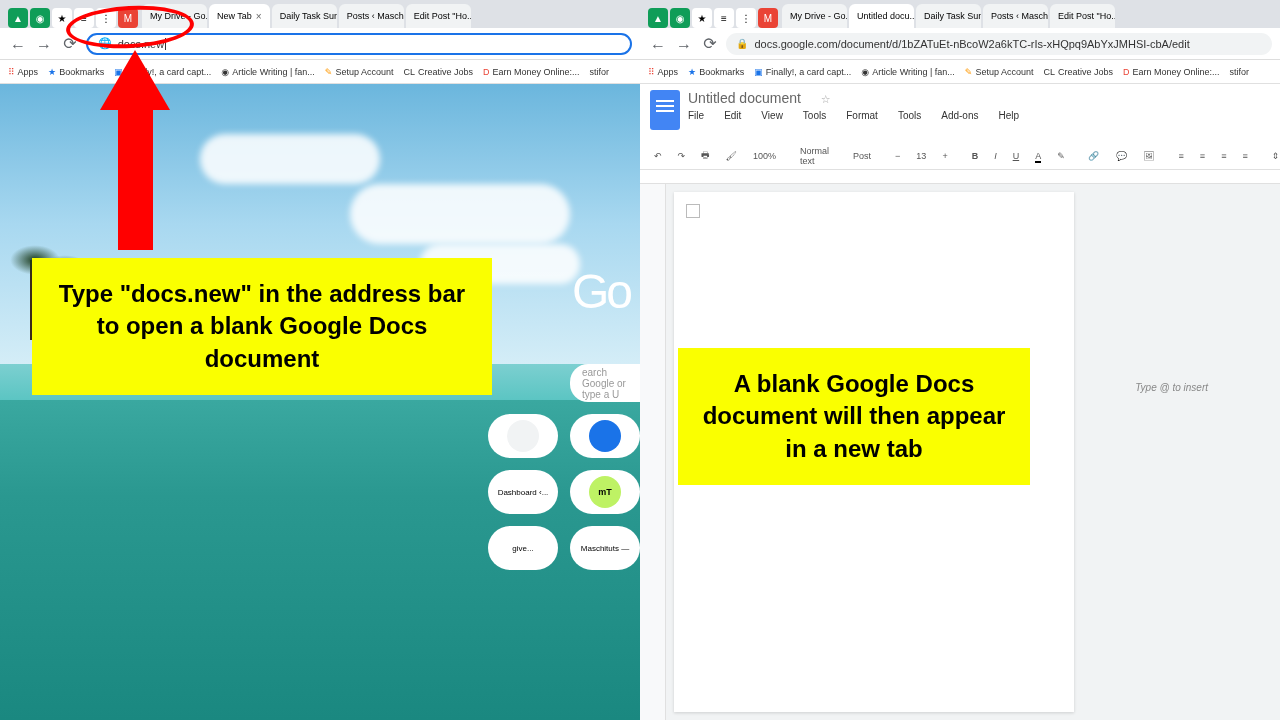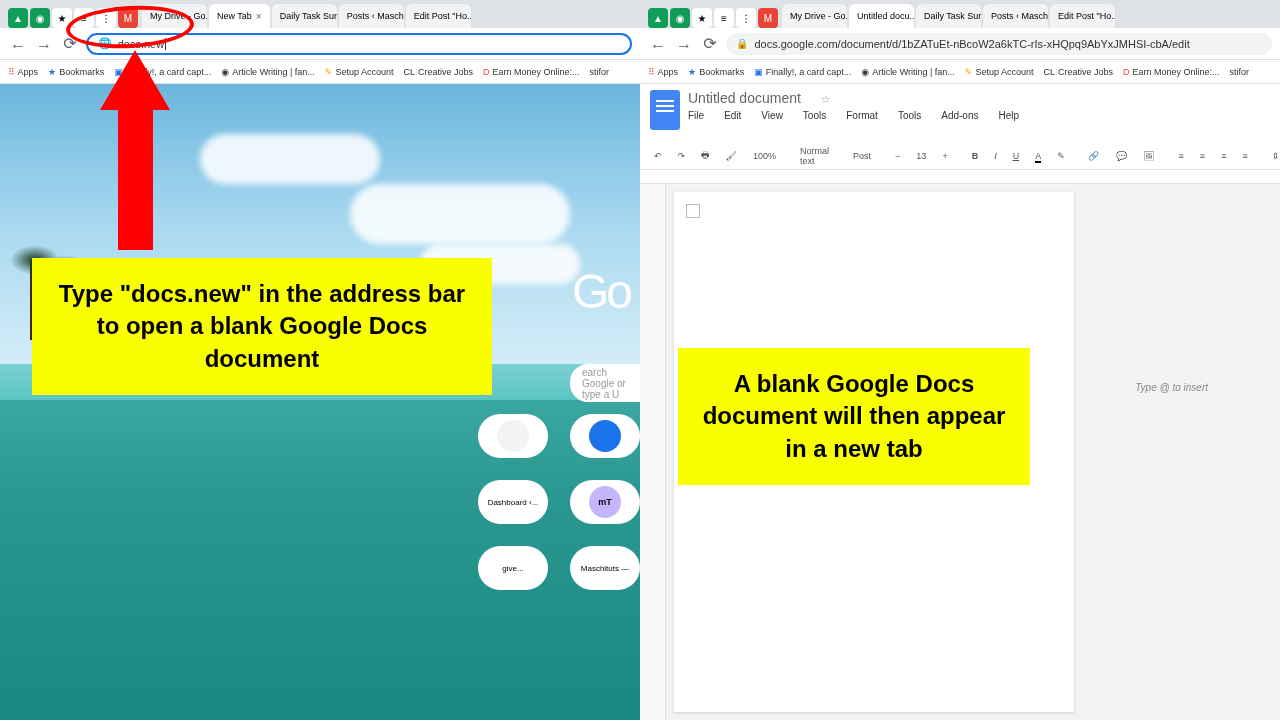--- a/index.html
+++ b/index.html
@@ -18,21 +18,21 @@
 .bookmark-bar { height: 24px; background: #fff; display: flex; align-items: center; padding: 0 8px; font-size: 9px; border-bottom: 1px solid #e0e0e0; gap: 10px; overflow: hidden; }
 .bm-item { display: flex; align-items: center; gap: 3px; color: #333; white-space: nowrap; }
 .left-content { position: relative; height: 636px; background: linear-gradient(to bottom, #87ceeb 0%, #b0e0e6 35%, #20b2aa 60%, #008b8b 100%); }
 .sky { position: absolute; top: 0; left: 0; right: 0; height: 280px; background: linear-gradient(to bottom, #6bb6dd, #a8d8f0, #d4edf7); }
 .cloud { position: absolute; background: rgba(255,255,255,0.85); border-radius: 30px; filter: blur(3px); }
 .palm { position: absolute; bottom: 380px; width: 6px; height: 80px; background: #3a2a1a; }
 .palm::before { content: ''; position: absolute; top: -15px; left: -20px; width: 50px; height: 30px; background: radial-gradient(#1a3a1a, transparent 70%); }
 .water { position: absolute; bottom: 0; left: 0; right: 0; height: 320px; background: linear-gradient(to bottom, #3aa8a0 0%, #2a9890 30%, #1a8880 100%); }
 .google-logo { position: absolute; top: 180px; right: 10px; font-size: 48px; font-weight: normal; color: #fff; letter-spacing: -3px; }
 .search-box { position: absolute; top: 280px; right: 0; width: 70px; height: 38px; background: #fff; border-radius: 18px 0 0 18px; display: flex; align-items: center; padding-left: 12px; font-size: 10px; color: #999; }
-.shortcuts { position: absolute; top: 330px; right: 0; display: grid; grid-template-columns: repeat(2, 70px); gap: 22px; }
+.shortcuts { position: absolute; top: 330px; right: 0; display: grid; grid-template-columns: repeat(2, 70px); gap: 12px; }
 .shortcut { height: 44px; background: #fff; border-radius: 22px; display: flex; align-items: center; justify-content: center; font-size: 8px; }
 .shortcut-icon { width: 32px; height: 32px; border-radius: 50%; background: #f1f3f4; }
 .red-circle { position: absolute; top: 6px; left: 66px; width: 128px; height: 42px; border: 4px solid #ff0000; border-radius: 50%; transform: rotate(-3deg); }
 .red-arrow { position: absolute; top: 50px; left: 100px; }
 .arrow-head { width: 0; height: 0; border-left: 35px solid transparent; border-right: 35px solid transparent; border-bottom: 60px solid #ff0000; }
 .arrow-body { width: 35px; height: 140px; background: #ff0000; margin-left: 18px; }
 .yellow-box { position: absolute; background: #faff00; padding: 20px 18px; font-size: 24px; font-weight: bold; text-align: center; line-height: 1.35; color: #000; }
 .left-yellow { top: 258px; left: 32px; width: 460px; }
 .right-content { height: 636px; background: #f8f9fa; position: relative; }
 .docs-header { height: 58px; background: #fff; display: flex; padding: 6px 10px; }
@@ -142,21 +142,21 @@
       <div class="shortcut">
           <div class="shortcut-icon"></div>
         </div>
       <div class="shortcut">
           <div class="shortcut-icon" style="background:#1a73e8"></div>
         </div>
       <div class="shortcut">
           <span>Dashboard ‹...</span>
         </div>
       <div class="shortcut">
-          <div class="shortcut-icon" style="background:#c4b5fd;font-size:9px;display:flex;align-items:center;justify-content:center;font-weight:bold">mT</div>
+          <div class="shortcut-icon" style="background:#bef264;font-size:9px;display:flex;align-items:center;justify-content:center;font-weight:bold">mT</div>
         </div>
       <div class="shortcut">
           <span>give...</span>
         </div>
       <div class="shortcut">
           <span>Maschituts —</span>
         </div>
     </div>
   </div>
   <div class="red-circle"></div>

